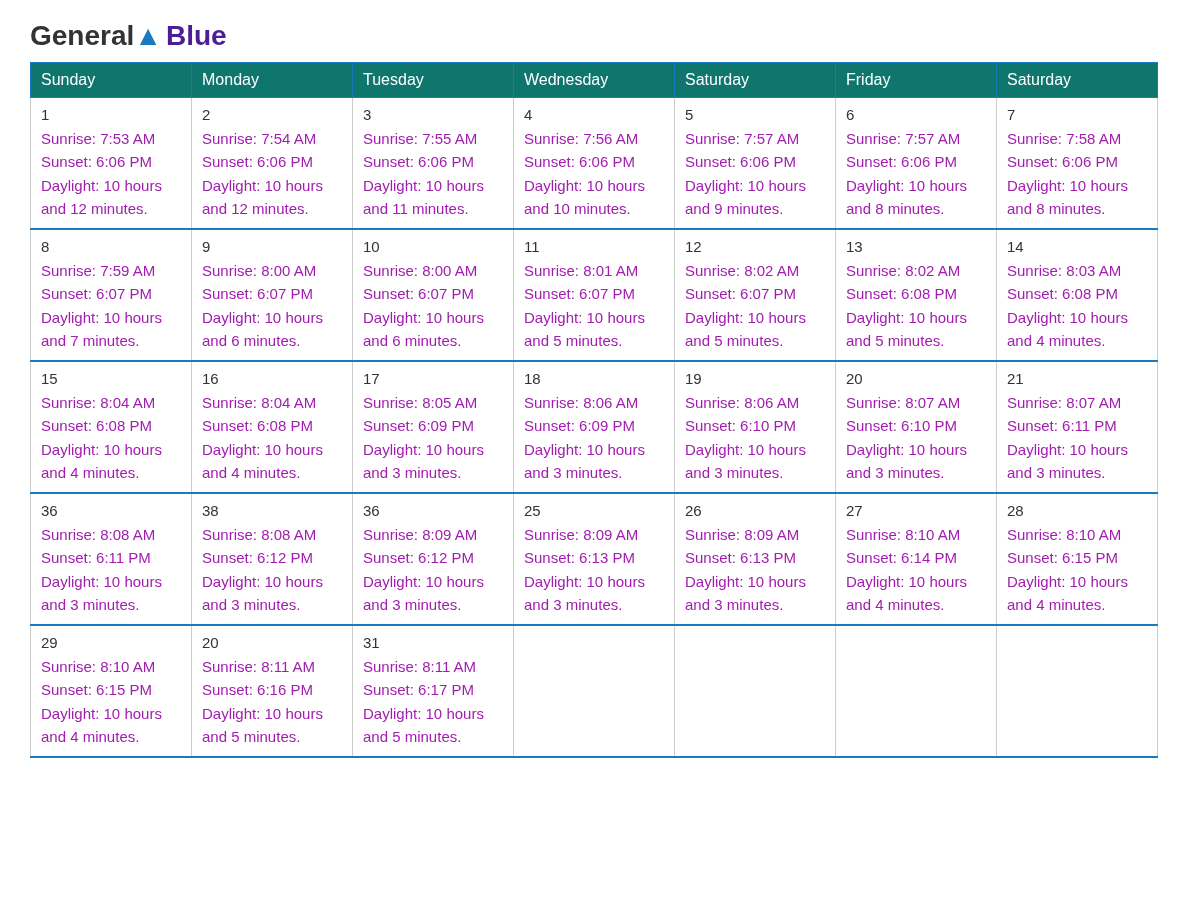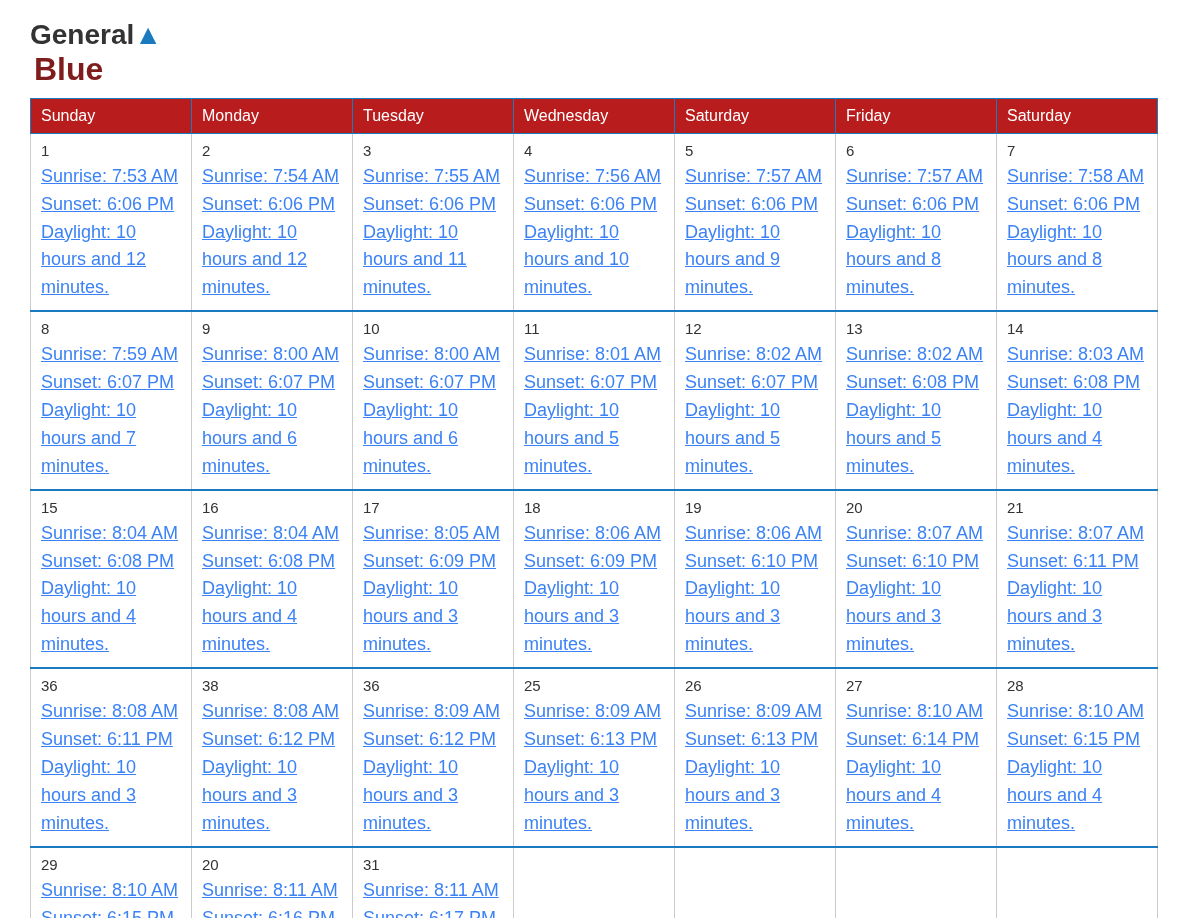--- a/index.html
+++ b/index.html
@@ -24,21 +24,21 @@
       font-size: 28px;
       font-weight: bold;
       color: #333;
       line-height: 1.1;
     }
     .logo-text span {
       color: #1a7abf;
     }
     .logo-wrapper {
       display: flex;
-      flex-direction: column;
+      flex-direction: row;
     }
     .logo-top {
       display: flex;
       align-items: center;
     }
     .title-section {
       text-align: right;
     }
     .month-title {
       font-size: 52px;
@@ -49,21 +49,21 @@
       font-size: 20px;
       color: #444;
       margin-top: 2px;
     }
     .calendar {
       width: 100%;
       border-collapse: collapse;
       margin-top: 10px;
     }
     .calendar thead tr {
-      background-color: #b91c1c;
+      background-color: #0f766e;
     }
     .calendar thead th {
       color: white;
       font-size: 16px;
       font-weight: normal;
       padding: 8px 10px;
       text-align: left;
       border: 1px solid #1a7abf;
     }
     .calendar tbody td {
@@ -79,40 +79,39 @@
       border-bottom: 2px solid #1a7abf;
     }
     .day-number {
       font-size: 15px;
       font-weight: normal;
       margin-bottom: 4px;
       display: block;
     }
     .day-info {
       line-height: 1.55;
-      font-size: 18px;
-      color: #3b82f6;
-      text-decoration: underline;
+      font-size: 15px;
+      color: #a21caf;
     }
     .empty-cell {
       background: #fff;
     }
   </style>
 </head>
 <body>
 
 <div class="header">
   <div class="logo">
     <div class="logo-wrapper">
       <div class="logo-top">
         <div class="logo-text">
           General<span>▲</span>
         </div>
       </div>
-      <div style="color:#7f1d1d; font-size:32px; font-weight:bold; margin-left:4px;">Blue</div>
+      <div style="color:#4c1d95; font-size:28px; font-weight:bold; margin-left:4px;">Blue</div>
     </div>
   </div>
   <div class="title-section">
     <div class="month-title"></div>
     <div class="location"></div>
   </div>
 </div>
 
 <table class="calendar">
   <thead>

